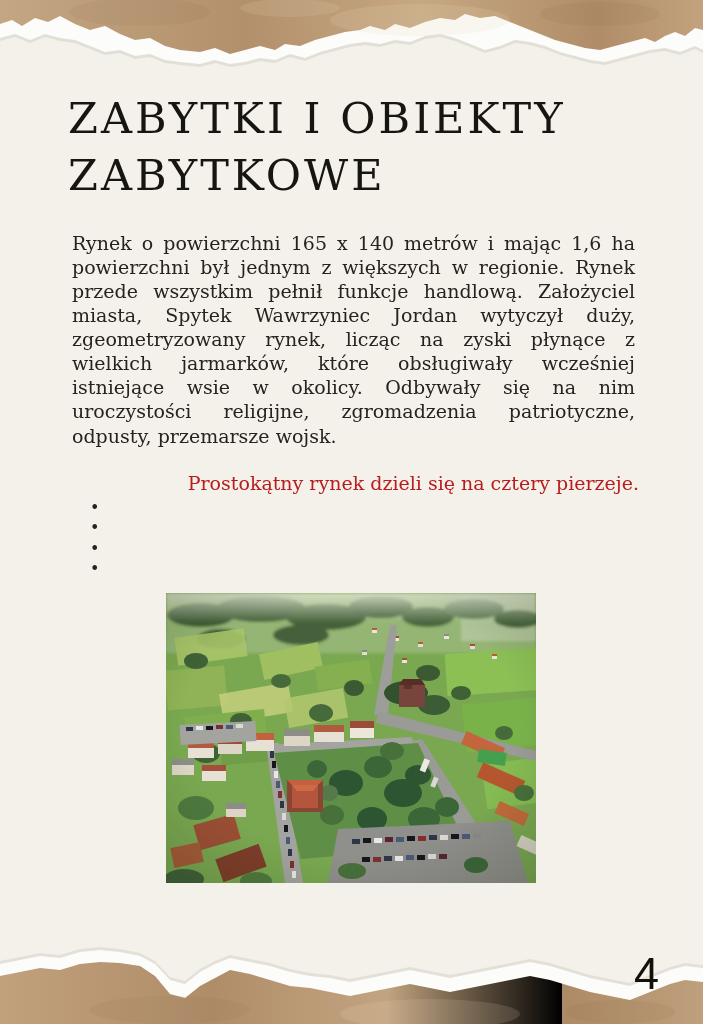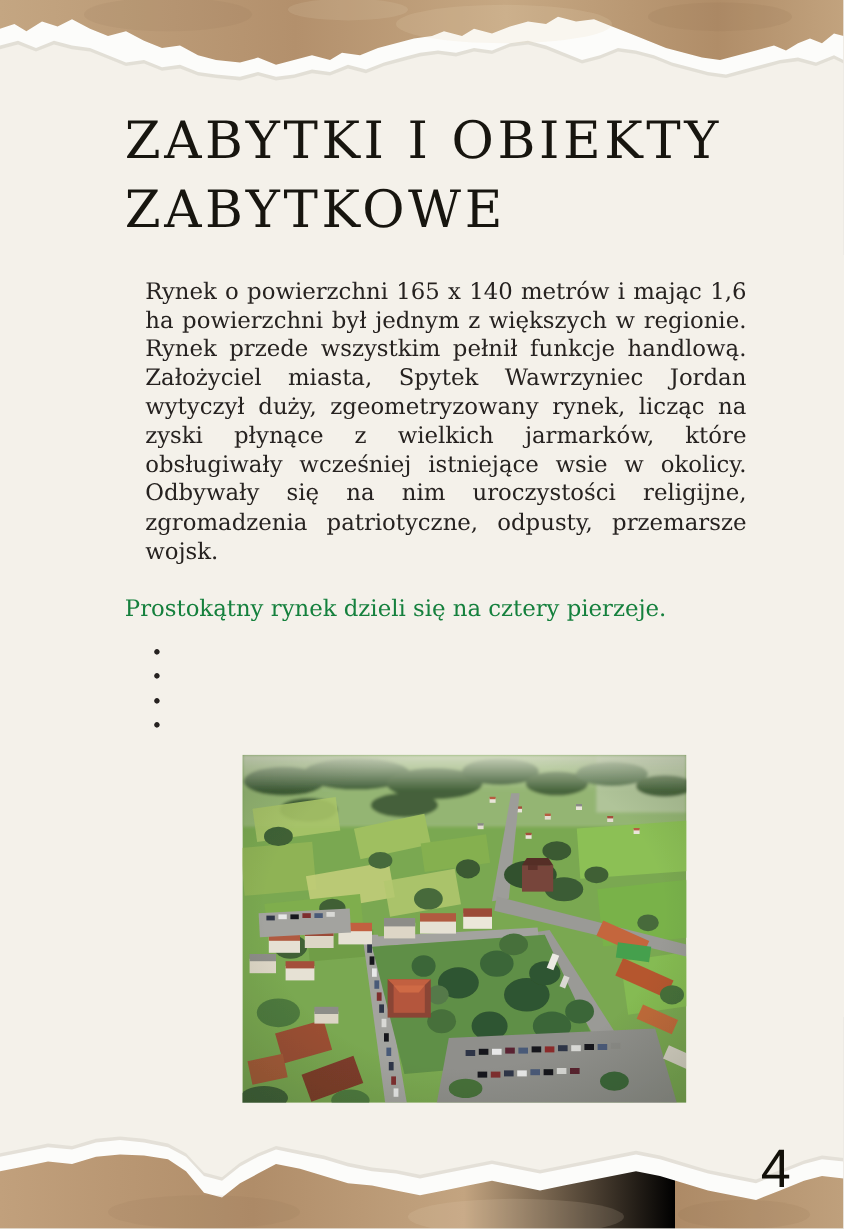--- a/index.html
+++ b/index.html
@@ -6,36 +6,36 @@
   .page{
     position:relative;width:703px;height:1024px;margin:0 auto;
     background:#f4f1ea;overflow:hidden;
     font-family:"DejaVu Serif", serif;color:#211e1b;
   }
   .torn{position:absolute;left:0;width:703px;display:block;}
   .torn-top{top:0;height:78px;}
   .torn-bottom{bottom:0;height:92px;}
   .content{
     position:absolute;top:0;left:0;width:703px;box-sizing:border-box;
-    padding:0 64px 0 104px;z-index:2;
+    padding:0 64px 0 68px;z-index:2;
   }
   .title{
     margin:90px 0 0;font-weight:normal;color:#17150f;
     font-size:43px;line-height:1.32;letter-spacing:3px;
   }
   .title span{display:block;white-space:nowrap;}
   .subtitle{
     margin:28px 0 0;font-weight:normal;color:#17150f;
     font-size:34px;letter-spacing:1.5px;white-space:nowrap;
   }
   .paragraph{
-    margin:27px 17px 0;font-size:19px;line-height:1.27;
+    margin:27px 4px 0;font-size:19px;line-height:1.27;
     text-align:justify;color:#262220;
   }
-  .list-intro{margin:23px 0 16px;font-size:19px;line-height:1.27;color:#15803d;}
+  .list-intro{margin:23px 0 4px;font-size:19px;line-height:1.27;color:#b91c1c;text-align:right;}
   .pierzeje-list{list-style:none;margin:2px 0 0;padding:0 0 0 22px;}
   .pierzeje-list li{display:flex;align-items:baseline;gap:13px;font-size:19px;line-height:1.28;color:#262220;}
   .bullet{font-size:16px;position:relative;top:-1px;}
   .photo{margin:12px 0 0 98px;width:370px;height:290px;display:block;}
   .page-number{
     position:absolute;right:44px;bottom:24px;z-index:6;
     font-family:"Liberation Sans", sans-serif;font-size:45px;color:#121009;
   }
 </style>
 </head>

